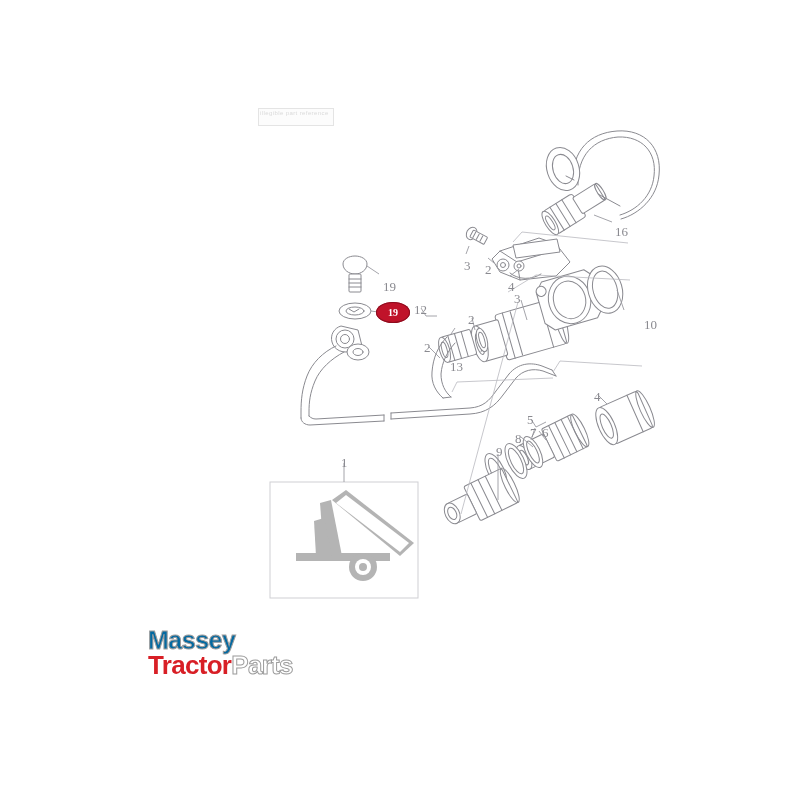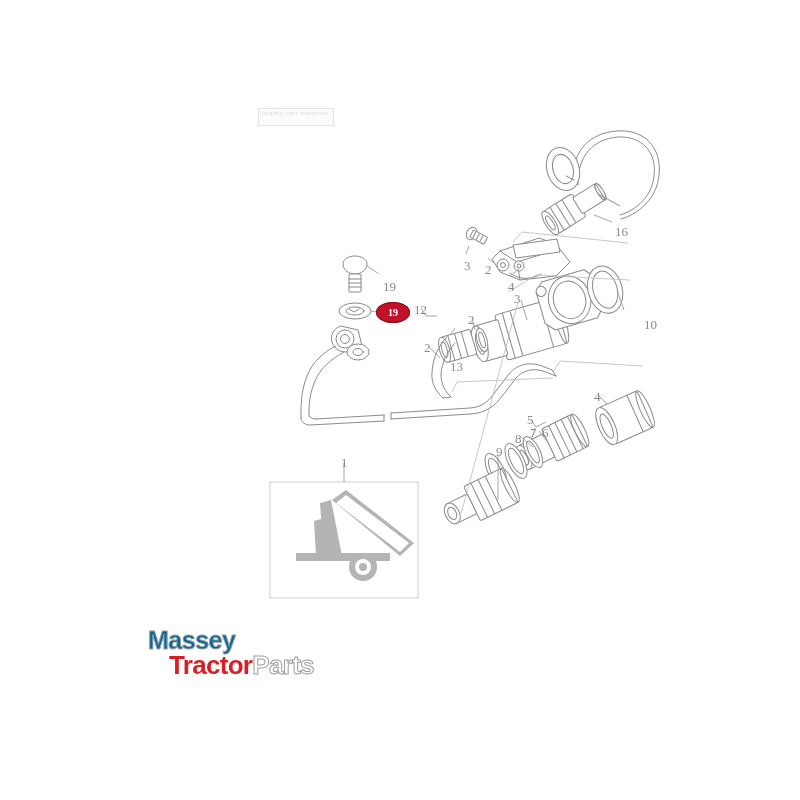--- a/index.html
+++ b/index.html
@@ -35,21 +35,21 @@
   .logo-line1{
     position:absolute;left:0;top:0;font-size:25px;font-weight:bold;
     font-family:"Liberation Sans", sans-serif;
     color:#0369a1;
     -webkit-text-stroke:1px #9c9c9c;
     letter-spacing:-0.5px;
   }
   .logo-line2{
     position:absolute;left:0;top:24px;font-size:26px;font-weight:bold;
     font-family:"Liberation Sans", sans-serif;
-    letter-spacing:-0.7px;white-space:nowrap;margin-left:21px;
+    letter-spacing:-0.7px;white-space:nowrap;
   }
   .logo-tractor{color:#d81f26;}
   .logo-parts{
     color:#ffffff;-webkit-text-stroke:1px #9c9c9c;
   }
 </style>
 </head>
 <body>
 
 <svg id="canvas" viewBox="0 0 800 800" xmlns="http://www.w3.org/2000/svg">

